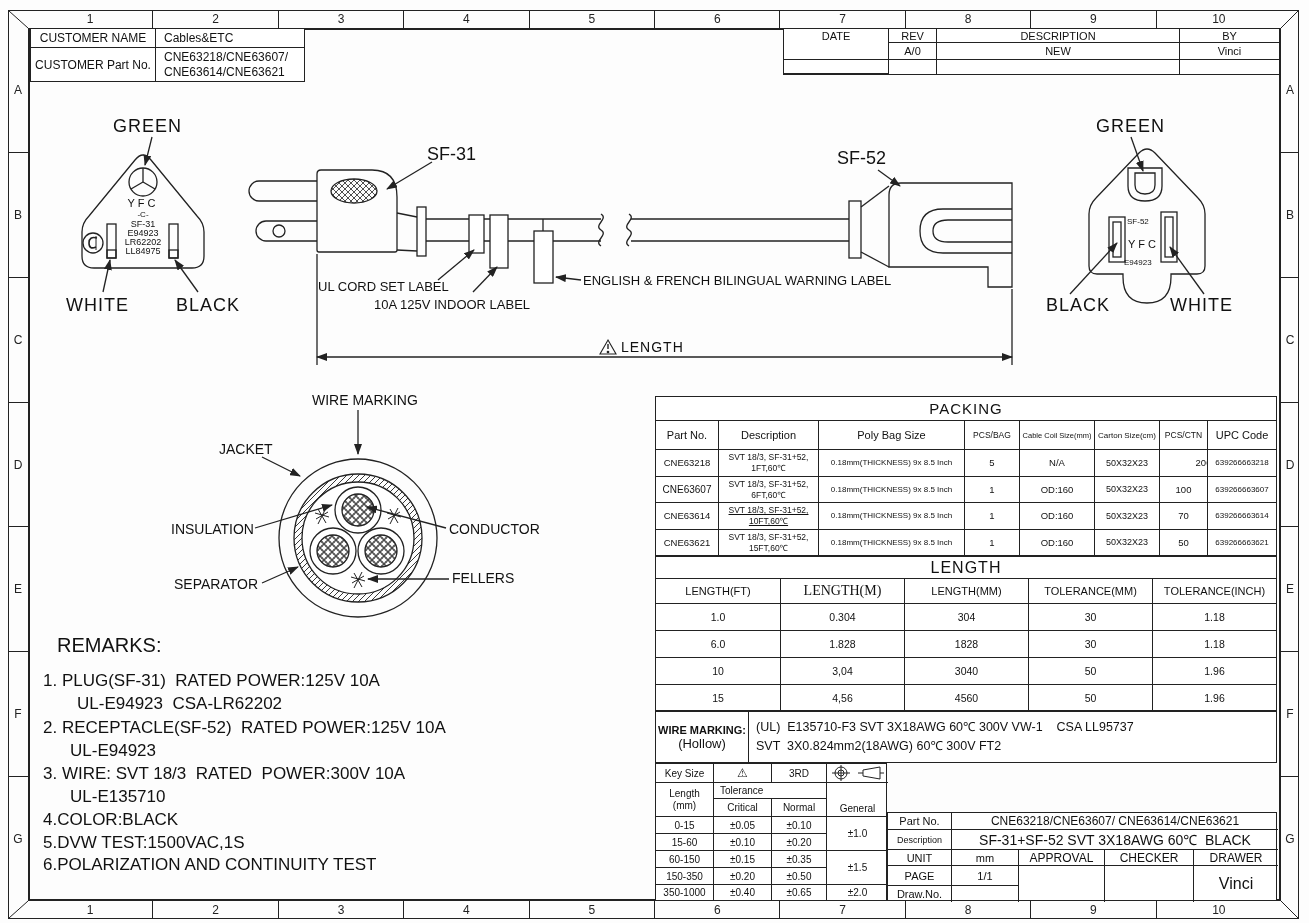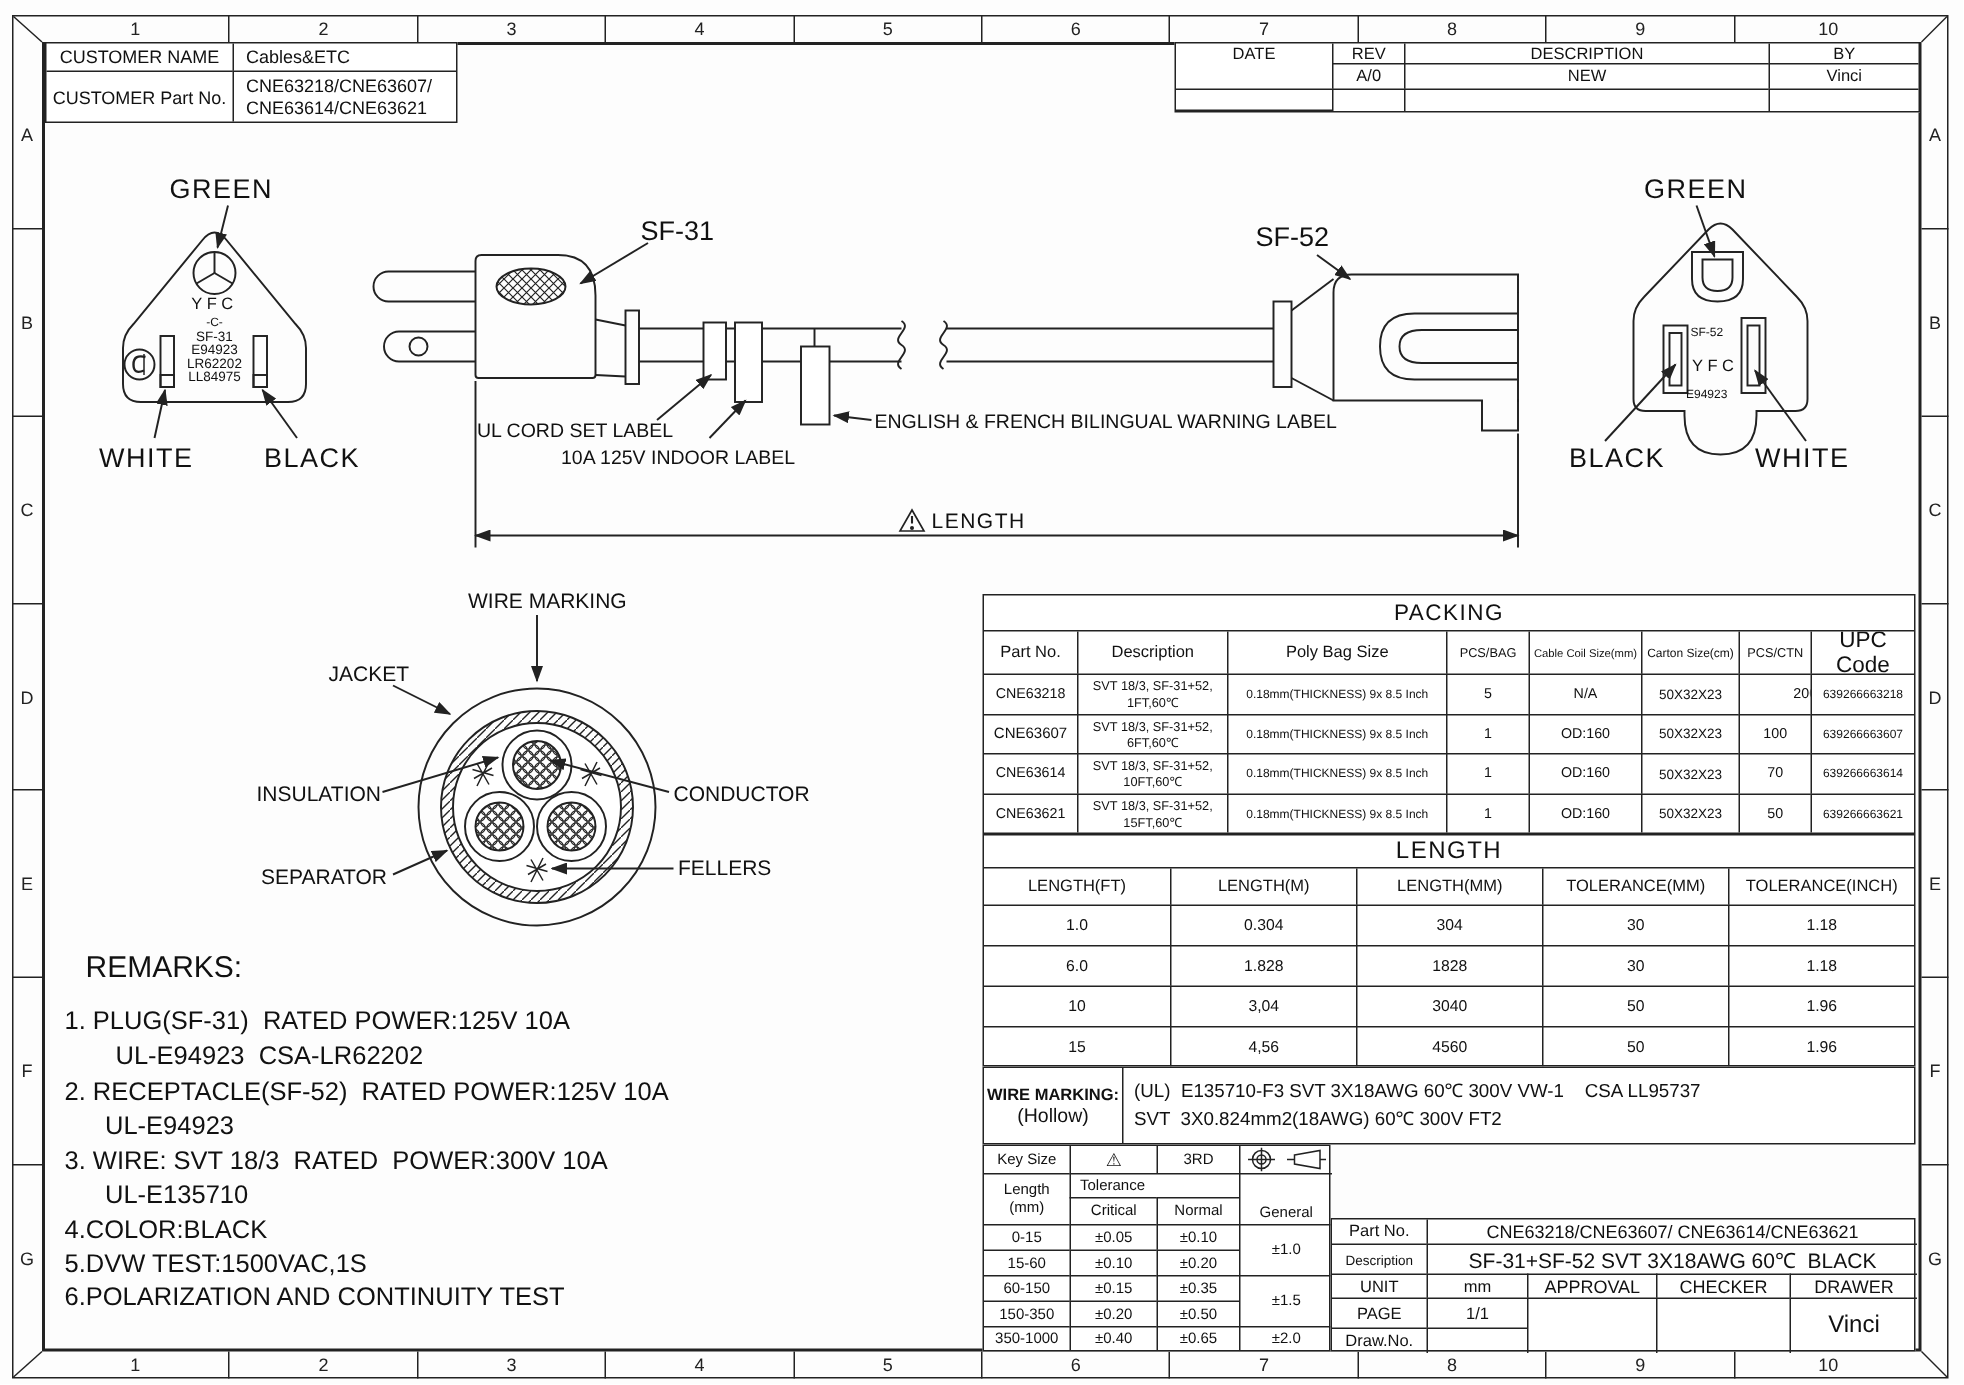--- a/index.html
+++ b/index.html
@@ -269,42 +269,42 @@
   <div class="tblbox" style="left:655px;top:396px;width:622px;height:160px;">
     <div class="title-row" style="height:23px;">PACKING</div>
     <div class="grid" style="grid-template-columns:62px 100px 146px 55px 75px 65px 48px 1fr;grid-template-rows:28px repeat(4,26.5px);">
       <div class="cell fc fr" style="font-size:11px;">Part No.</div>
       <div class="cell fr" style="font-size:11px;">Description</div>
       <div class="cell fr" style="font-size:11px;">Poly Bag Size</div>
       <div class="cell fr" style="font-size:8.5px;">PCS/BAG</div>
       <div class="cell fr" style="font-size:7.5px;">Cable Coil Size(mm)</div>
       <div class="cell fr" style="font-size:8px;">Carton Size(cm)</div>
       <div class="cell fr" style="font-size:8.5px;">PCS/CTN</div>
-      <div class="cell fr" style="font-size:15px;">UPC Code</div>
+      <div class="cell fr" style="font-size:11px;">UPC Code</div>
 
       <div class="cell fc" style="font-size:9.5px;">CNE63218</div>
       <div class="cell" style="font-size:8.5px;white-space:normal;padding:0 3px;">SVT 18/3, SF-31+52, 1FT,60℃</div>
       <div class="cell" style="font-size:8px;">0.18mm(THICKNESS) 9x 8.5 Inch</div>
       <div class="cell" style="font-size:9.5px;">5</div>
       <div class="cell" style="font-size:9.5px;">N/A</div>
       <div class="cell" style="font-size:9px;">50X32X23</div>
       <div class="cell" style="font-size:9.5px;padding-left:40px;">200</div>
       <div class="cell" style="font-size:8px;">639266663218</div>
 
       <div class="cell fc" style="font-size:10px;">CNE63607</div>
       <div class="cell" style="font-size:8.5px;white-space:normal;padding:0 3px;">SVT 18/3, SF-31+52, 6FT,60℃</div>
       <div class="cell" style="font-size:8px;">0.18mm(THICKNESS) 9x 8.5 Inch</div>
       <div class="cell" style="font-size:9.5px;">1</div>
       <div class="cell" style="font-size:9.5px;">OD:160</div>
       <div class="cell" style="font-size:9px;">50X32X23</div>
       <div class="cell" style="font-size:9.5px;">100</div>
       <div class="cell" style="font-size:8px;">639266663607</div>
 
       <div class="cell fc" style="font-size:9.5px;">CNE63614</div>
-      <div class="cell" style="font-size:8.5px;white-space:normal;padding:0 3px;">SVT 18/3, SF-31+52, 10FT,60℃</div>
+      <div class="cell" style="font-size:8.5px;white-space:normal;padding:0 3px;text-decoration:underline;">SVT 18/3, SF-31+52, 10FT,60℃</div>
       <div class="cell" style="font-size:8px;">0.18mm(THICKNESS) 9x 8.5 Inch</div>
       <div class="cell" style="font-size:9.5px;">1</div>
       <div class="cell" style="font-size:9.5px;">OD:160</div>
       <div class="cell" style="font-size:9px;">50X32X23</div>
       <div class="cell" style="font-size:9.5px;">70</div>
       <div class="cell" style="font-size:8px;">639266663614</div>
 
       <div class="cell fc" style="font-size:9.5px;">CNE63621</div>
       <div class="cell" style="font-size:8.5px;white-space:normal;padding:0 3px;">SVT 18/3, SF-31+52, 15FT,60℃</div>
       <div class="cell" style="font-size:8px;">0.18mm(THICKNESS) 9x 8.5 Inch</div>
@@ -313,21 +313,21 @@
       <div class="cell" style="font-size:9px;">50X32X23</div>
       <div class="cell" style="font-size:9.5px;">50</div>
       <div class="cell" style="font-size:8px;">639266663621</div>
     </div>
   </div>
 
   <div class="tblbox" style="left:655px;top:556px;width:622px;height:155px;">
     <div class="title-row" style="height:21px;font-size:16px;">LENGTH</div>
     <div class="grid" style="grid-template-columns:repeat(5,1fr);grid-template-rows:24px repeat(4,27px);font-size:10.5px;">
       <div class="cell fc fr" style="font-size:11px;">LENGTH(FT)</div>
-      <div class="cell fr" style="font-size:11px;">LENGTH(M)</div>
+      <div class="cell fr" style="font-size:14px;font-family:Liberation Serif, serif;">LENGTH(M)</div>
       <div class="cell fr" style="font-size:11px;">LENGTH(MM)</div>
       <div class="cell fr" style="font-size:11px;">TOLERANCE(MM)</div>
       <div class="cell fr" style="font-size:11px;">TOLERANCE(INCH)</div>
       <div class="cell fc">1.0</div>
       <div class="cell">0.304</div>
       <div class="cell">304</div>
       <div class="cell">30</div>
       <div class="cell">1.18</div>
       <div class="cell fc">6.0</div>
       <div class="cell">1.828</div>

